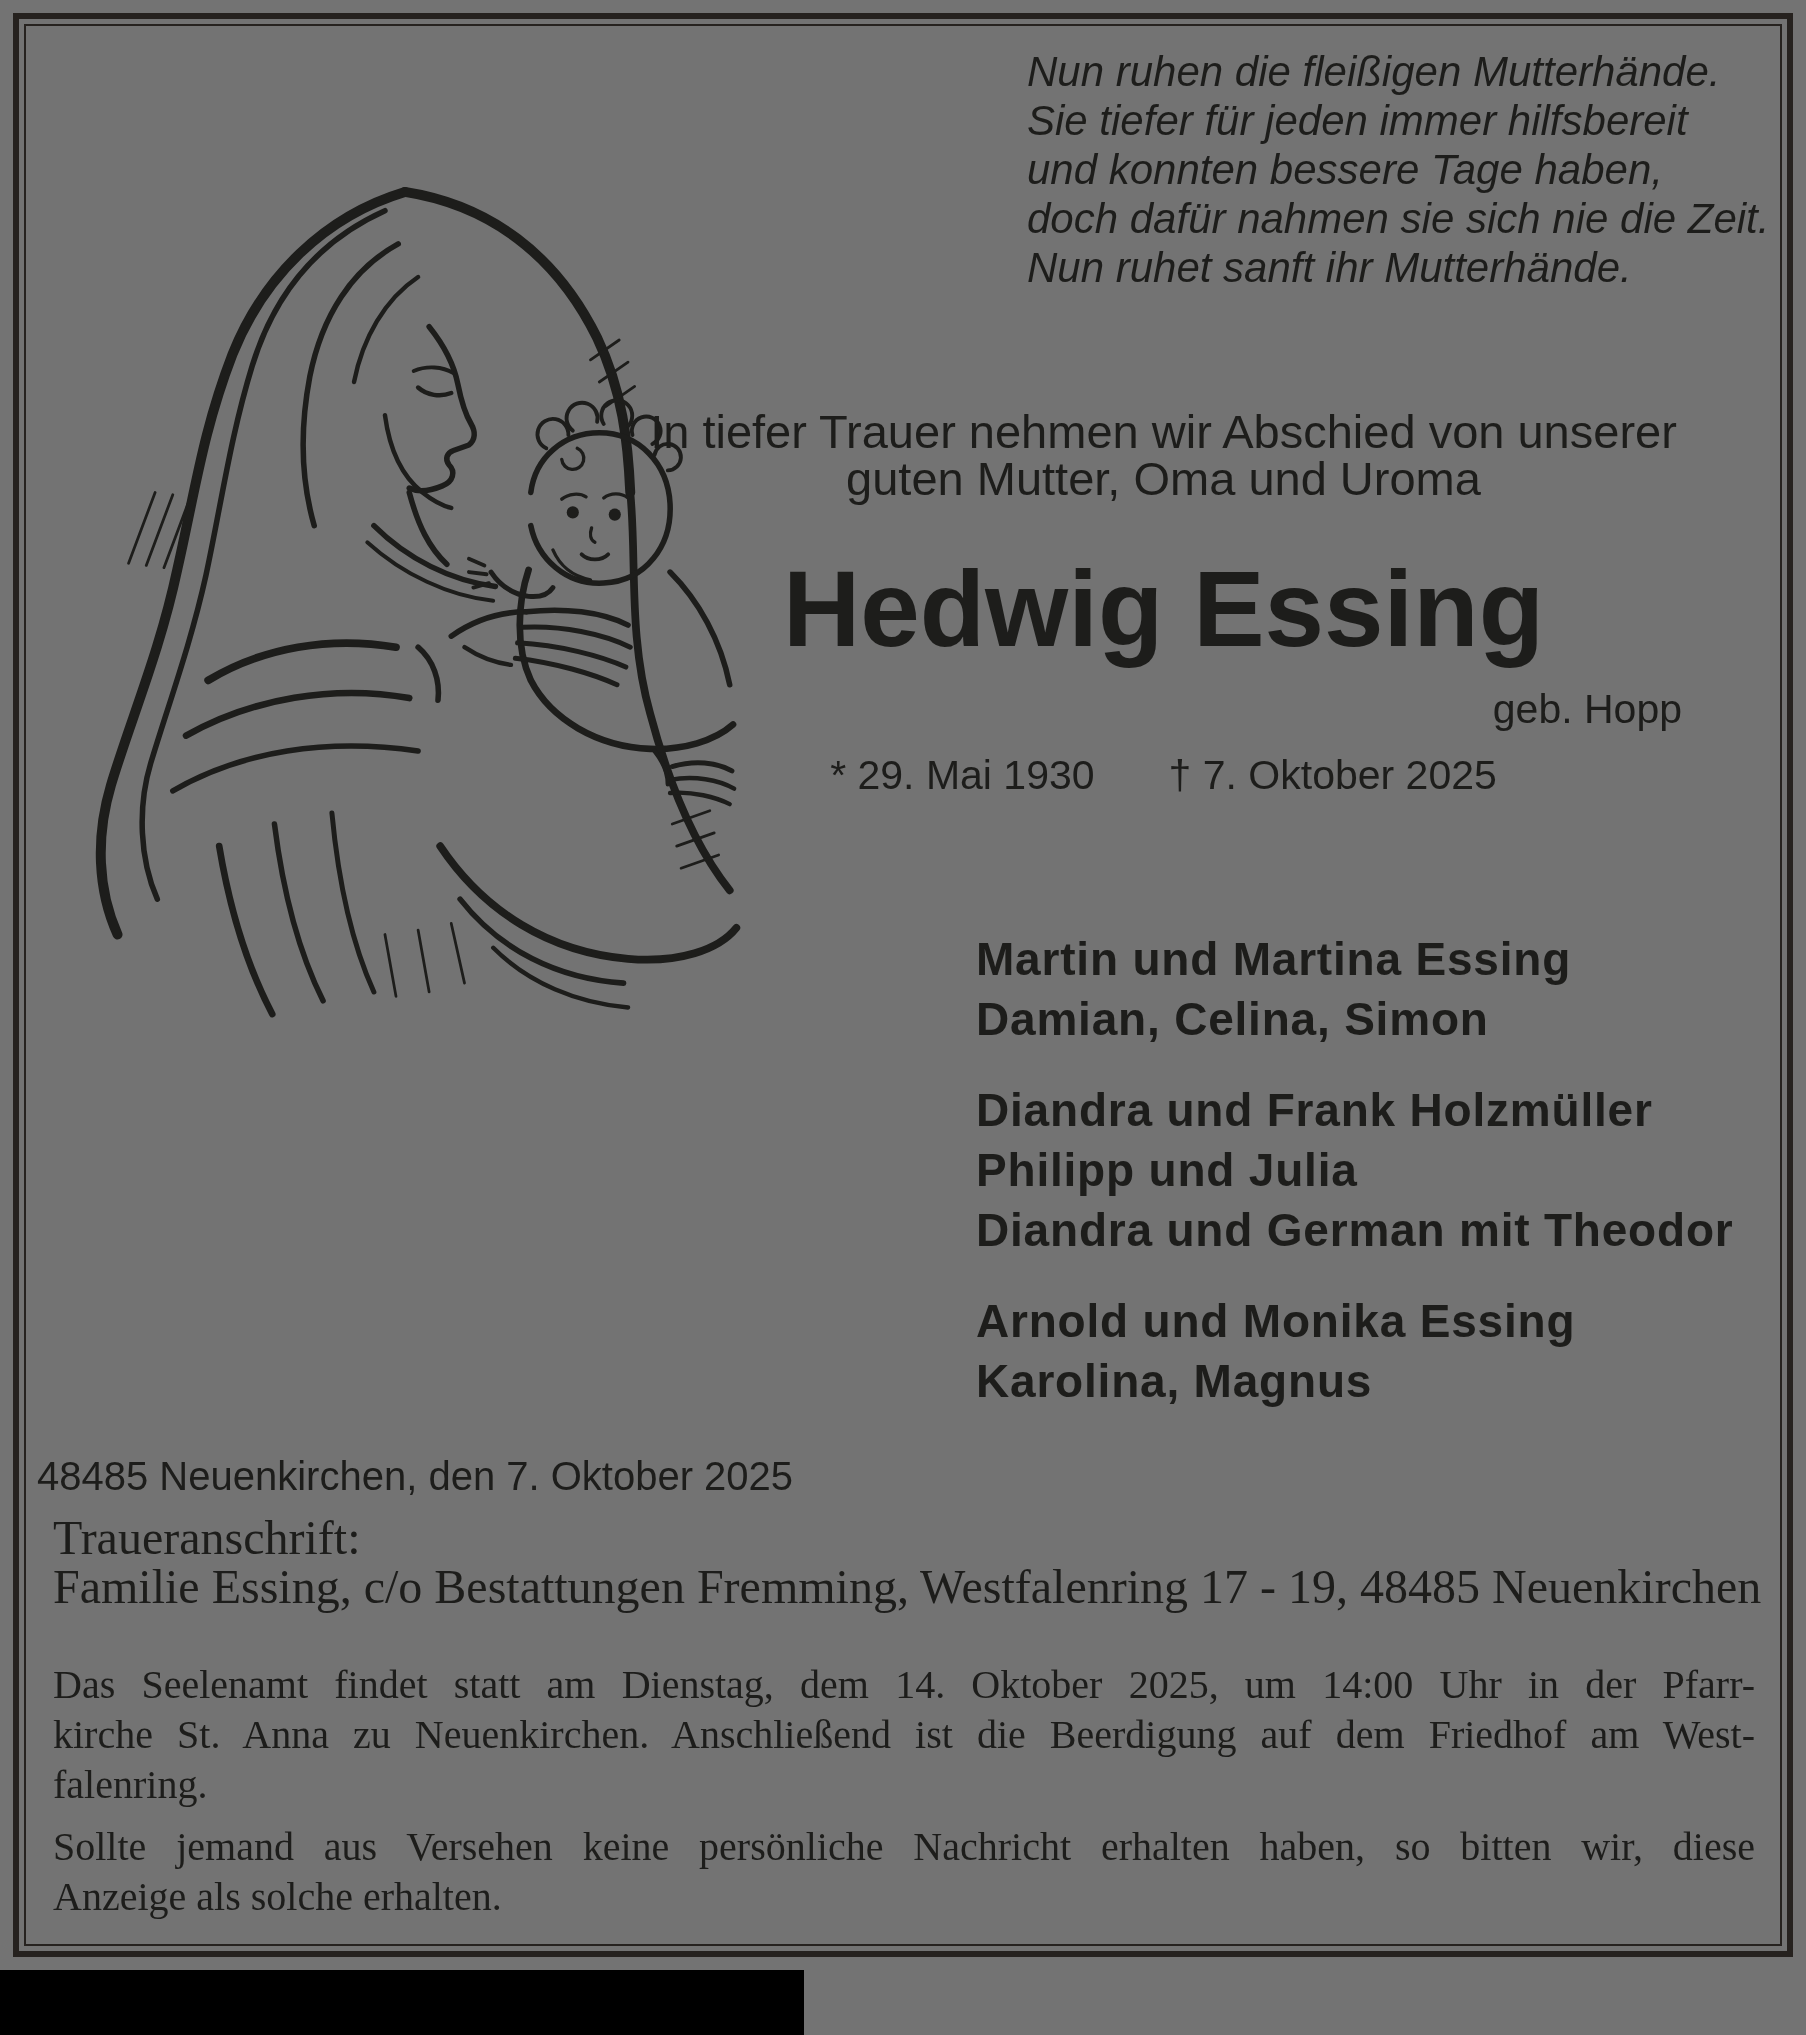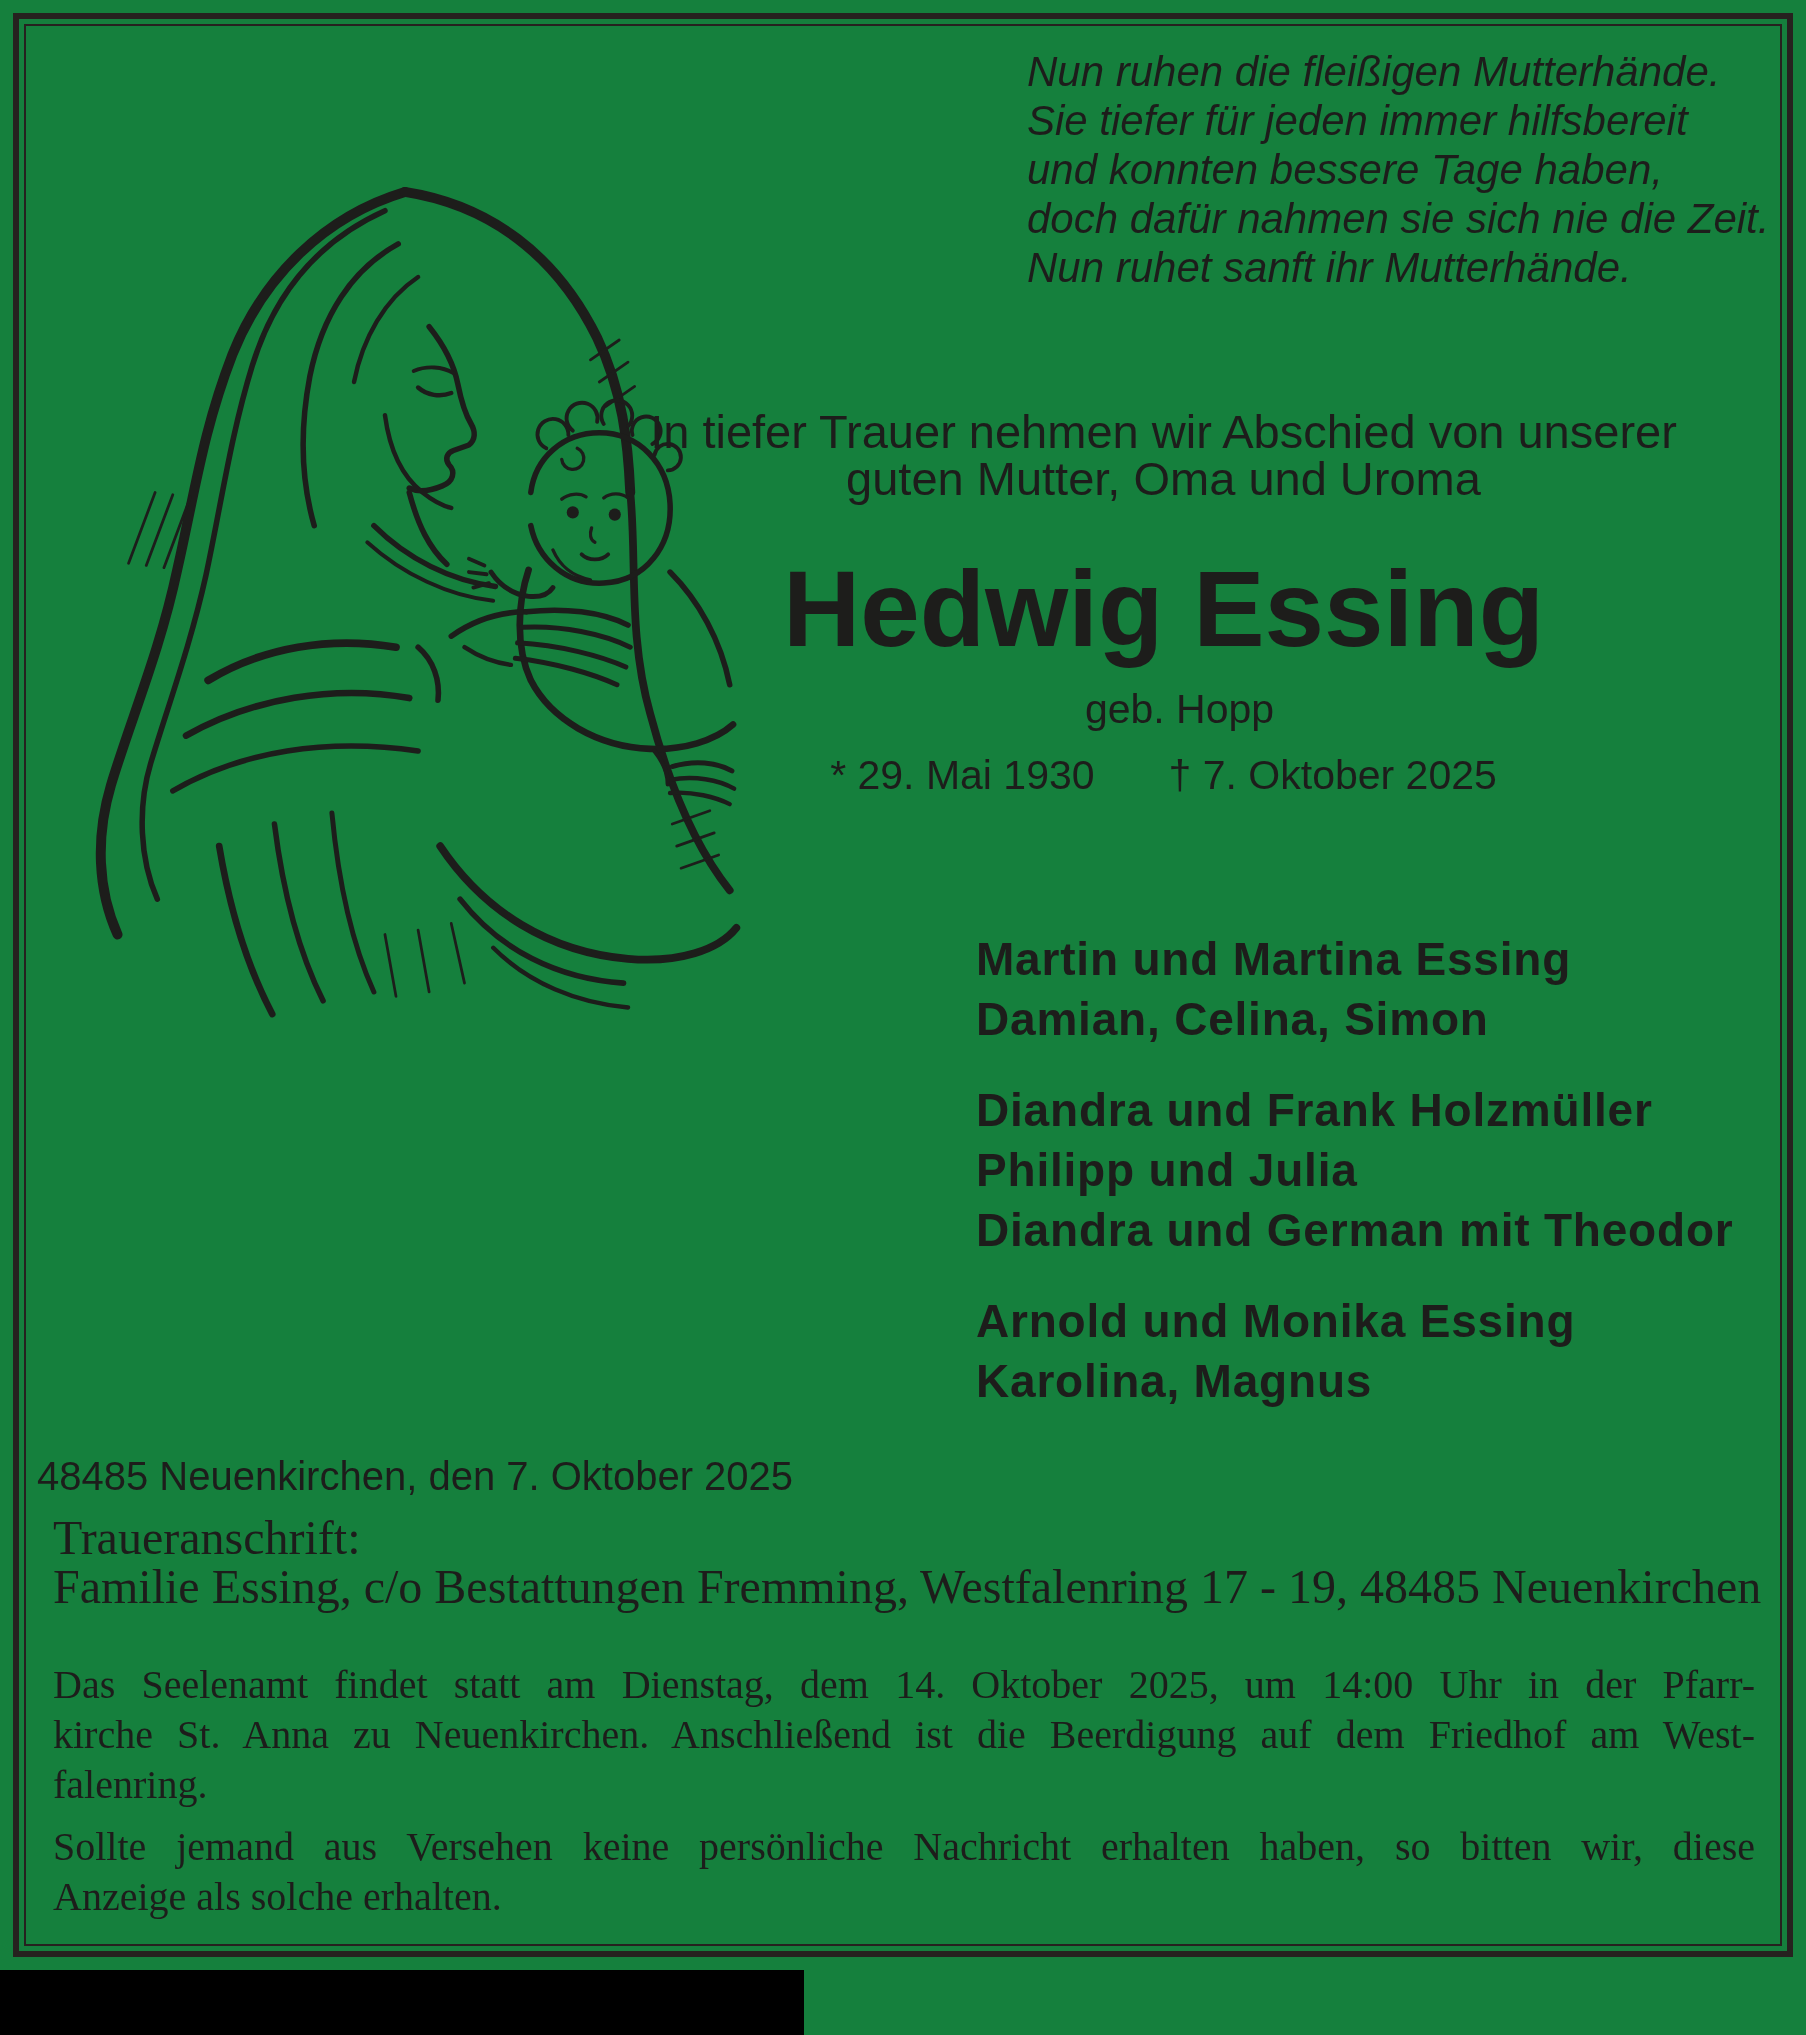--- a/index.html
+++ b/index.html
@@ -1,18 +1,18 @@
 <!DOCTYPE html>
 <html style="font-size:9px"><head>
 <meta charset="utf-8">
 <style>
   html,body{margin:0;padding:0;background:#ffffff;}
   .page{
     position:relative;width:1806px;height:2035px;overflow:hidden;
-    font-family:"Liberation Sans", sans-serif;color:#1d1d1b;background:#15803d;
+    font-family:"Liberation Sans", sans-serif;color:#1d1d1b;background:#737373;
   }
   
   .frame-outer{
     position:absolute;left:12.8px;top:12.8px;width:1780px;height:1944px;
     border:6.1px solid #26221f;box-sizing:border-box;
   }
   .frame-inner{
     position:absolute;left:5px;top:5px;right:5px;bottom:5px;
     border:2.2px solid #26221f;
   }
@@ -21,21 +21,21 @@
     position:absolute;left:1027px;top:47px;
     font-style:italic;font-size:42px;line-height:49px;white-space:nowrap;
   }
   
   .rightcol{position:absolute;left:645px;top:0;width:1037px;text-align:center;}
   .intro{position:absolute;left:0;top:408px;width:100%;font-size:47px;line-height:47px;}
   .deceased-name{
     position:absolute;left:0;top:556px;width:100%;
     font-size:107px;line-height:107px;font-weight:bold;white-space:nowrap;
   }
-  .birth-name{position:absolute;left:16px;top:689px;width:100%;font-size:41px;line-height:41px;}
+  .birth-name{position:absolute;left:0;top:689px;width:100%;font-size:41px;line-height:41px;text-align:right;}
   .dates{position:absolute;left:0;top:755px;width:100%;font-size:41px;line-height:41px;white-space:nowrap;}
   .dates .gap{display:inline-block;width:74px;}
   
   .mourners{
     position:absolute;left:976px;top:929px;
     font-size:46px;font-weight:bold;line-height:60px;letter-spacing:0.8px;white-space:nowrap;
   }
   .mourner-group{margin:0 0 31px 0;}
   
   .city-line{position:absolute;left:37px;top:1451px;font-size:40px;line-height:50px;white-space:nowrap;}

